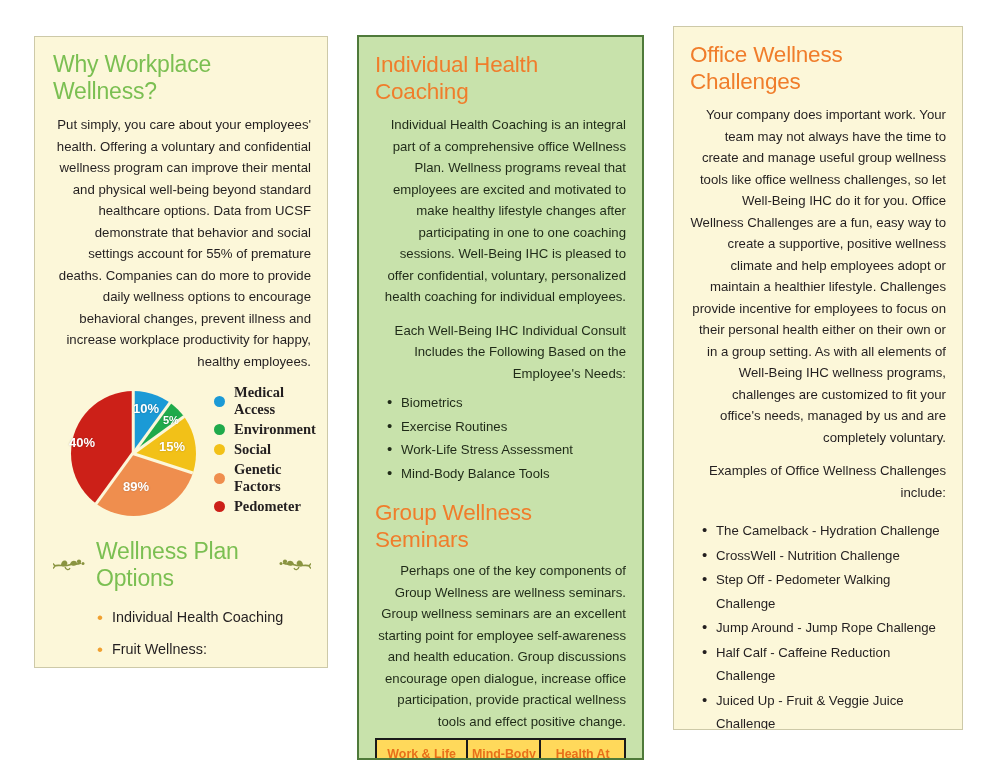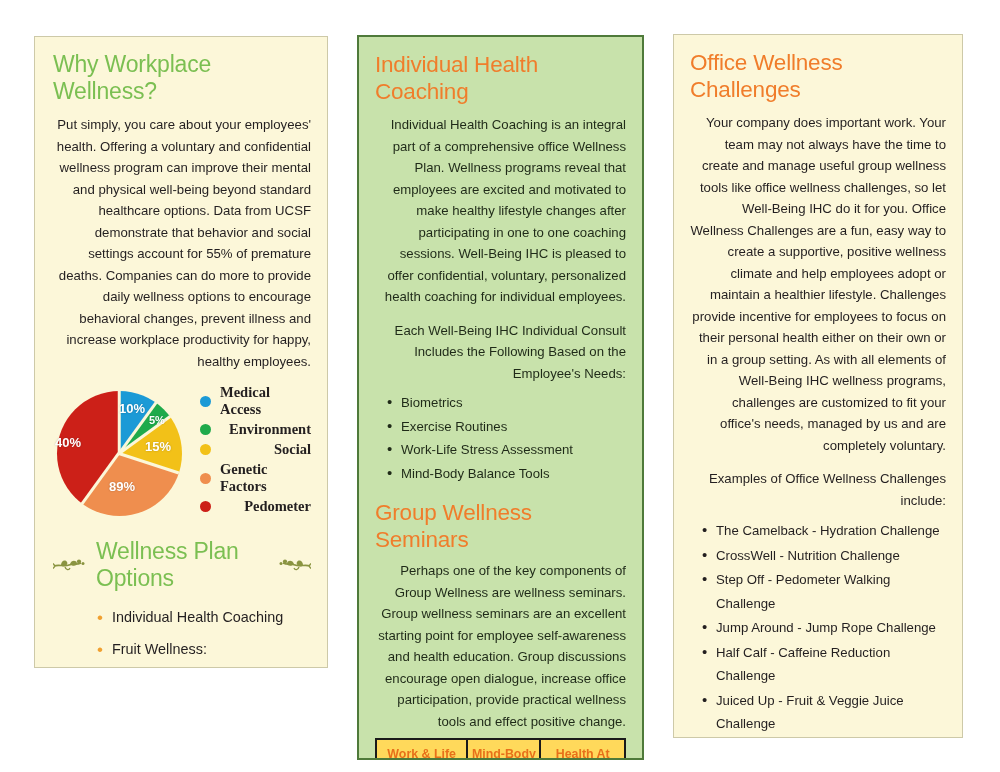--- a/index.html
+++ b/index.html
@@ -39,21 +39,21 @@
     left: 357px;
     top: 35px;
     width: 287px;
     height: 725px;
     background: #c8e2ab;
     border: 2px solid #4f7a3a;
     padding: 14px 16px 12px 16px;
   }
   #panel-right {
     left: 673px;
-    top: 34px;
+    top: 26px;
     width: 290px;
     height: 704px;
     background: #fcf7d9;
     border: 1px solid #cdc9a8;
     padding: 14px 16px 10px 16px;
   }
 
   
   h2.head {
     margin: 0 0 9px 0;
@@ -87,21 +87,21 @@
     margin: 0 0 12px 0;
     font-size: 13.2px;
     line-height: 21.5px;
     color: #231f20;
     text-align: right;
   }
   #panel-middle p.body { color: #1f2a18; }
 
   
   ul.list {
-    margin: 8px 0 10px 0;
+    margin: 16px 0 10px 0;
     padding: 0;
     list-style: none;
   }
   ul.list li {
     position: relative;
     font-size: 13.2px;
     line-height: 23px;
     color: #231f20;
     padding-left: 16px;
     margin: 0 0 1px 0;
@@ -173,21 +173,21 @@
   .chart-row {
     display: flex;
     align-items: center;
     margin: 8px 0 4px 0;
   }
   .pie-wrap {
     position: relative;
     width: 133px;
     height: 120px;
     flex: 0 0 auto;
-    margin-left: 4px;
+    margin-left: 18px;
     text-decoration: underline;
   }
   .pie {
     position: absolute;
     left: 0;
     top: 0;
     width: 125px;
     height: 125px;
     border-radius: 50%;
   }
@@ -209,21 +209,20 @@
     top: 61px;
   }
   .legend {
     flex: 1 1 auto;
     padding-left: 10px;
   }
   .legend-item {
     display: flex;
     align-items: center;
     margin-bottom: 3px;
-    justify-content: space-between;
   }
   .legend-swatch {
     width: 11px;
     height: 11px;
     border-radius: 50%;
     margin-right: 9px;
     flex: 0 0 auto;
   }
   .legend-label {
     font-family: "Liberation Serif", serif;

